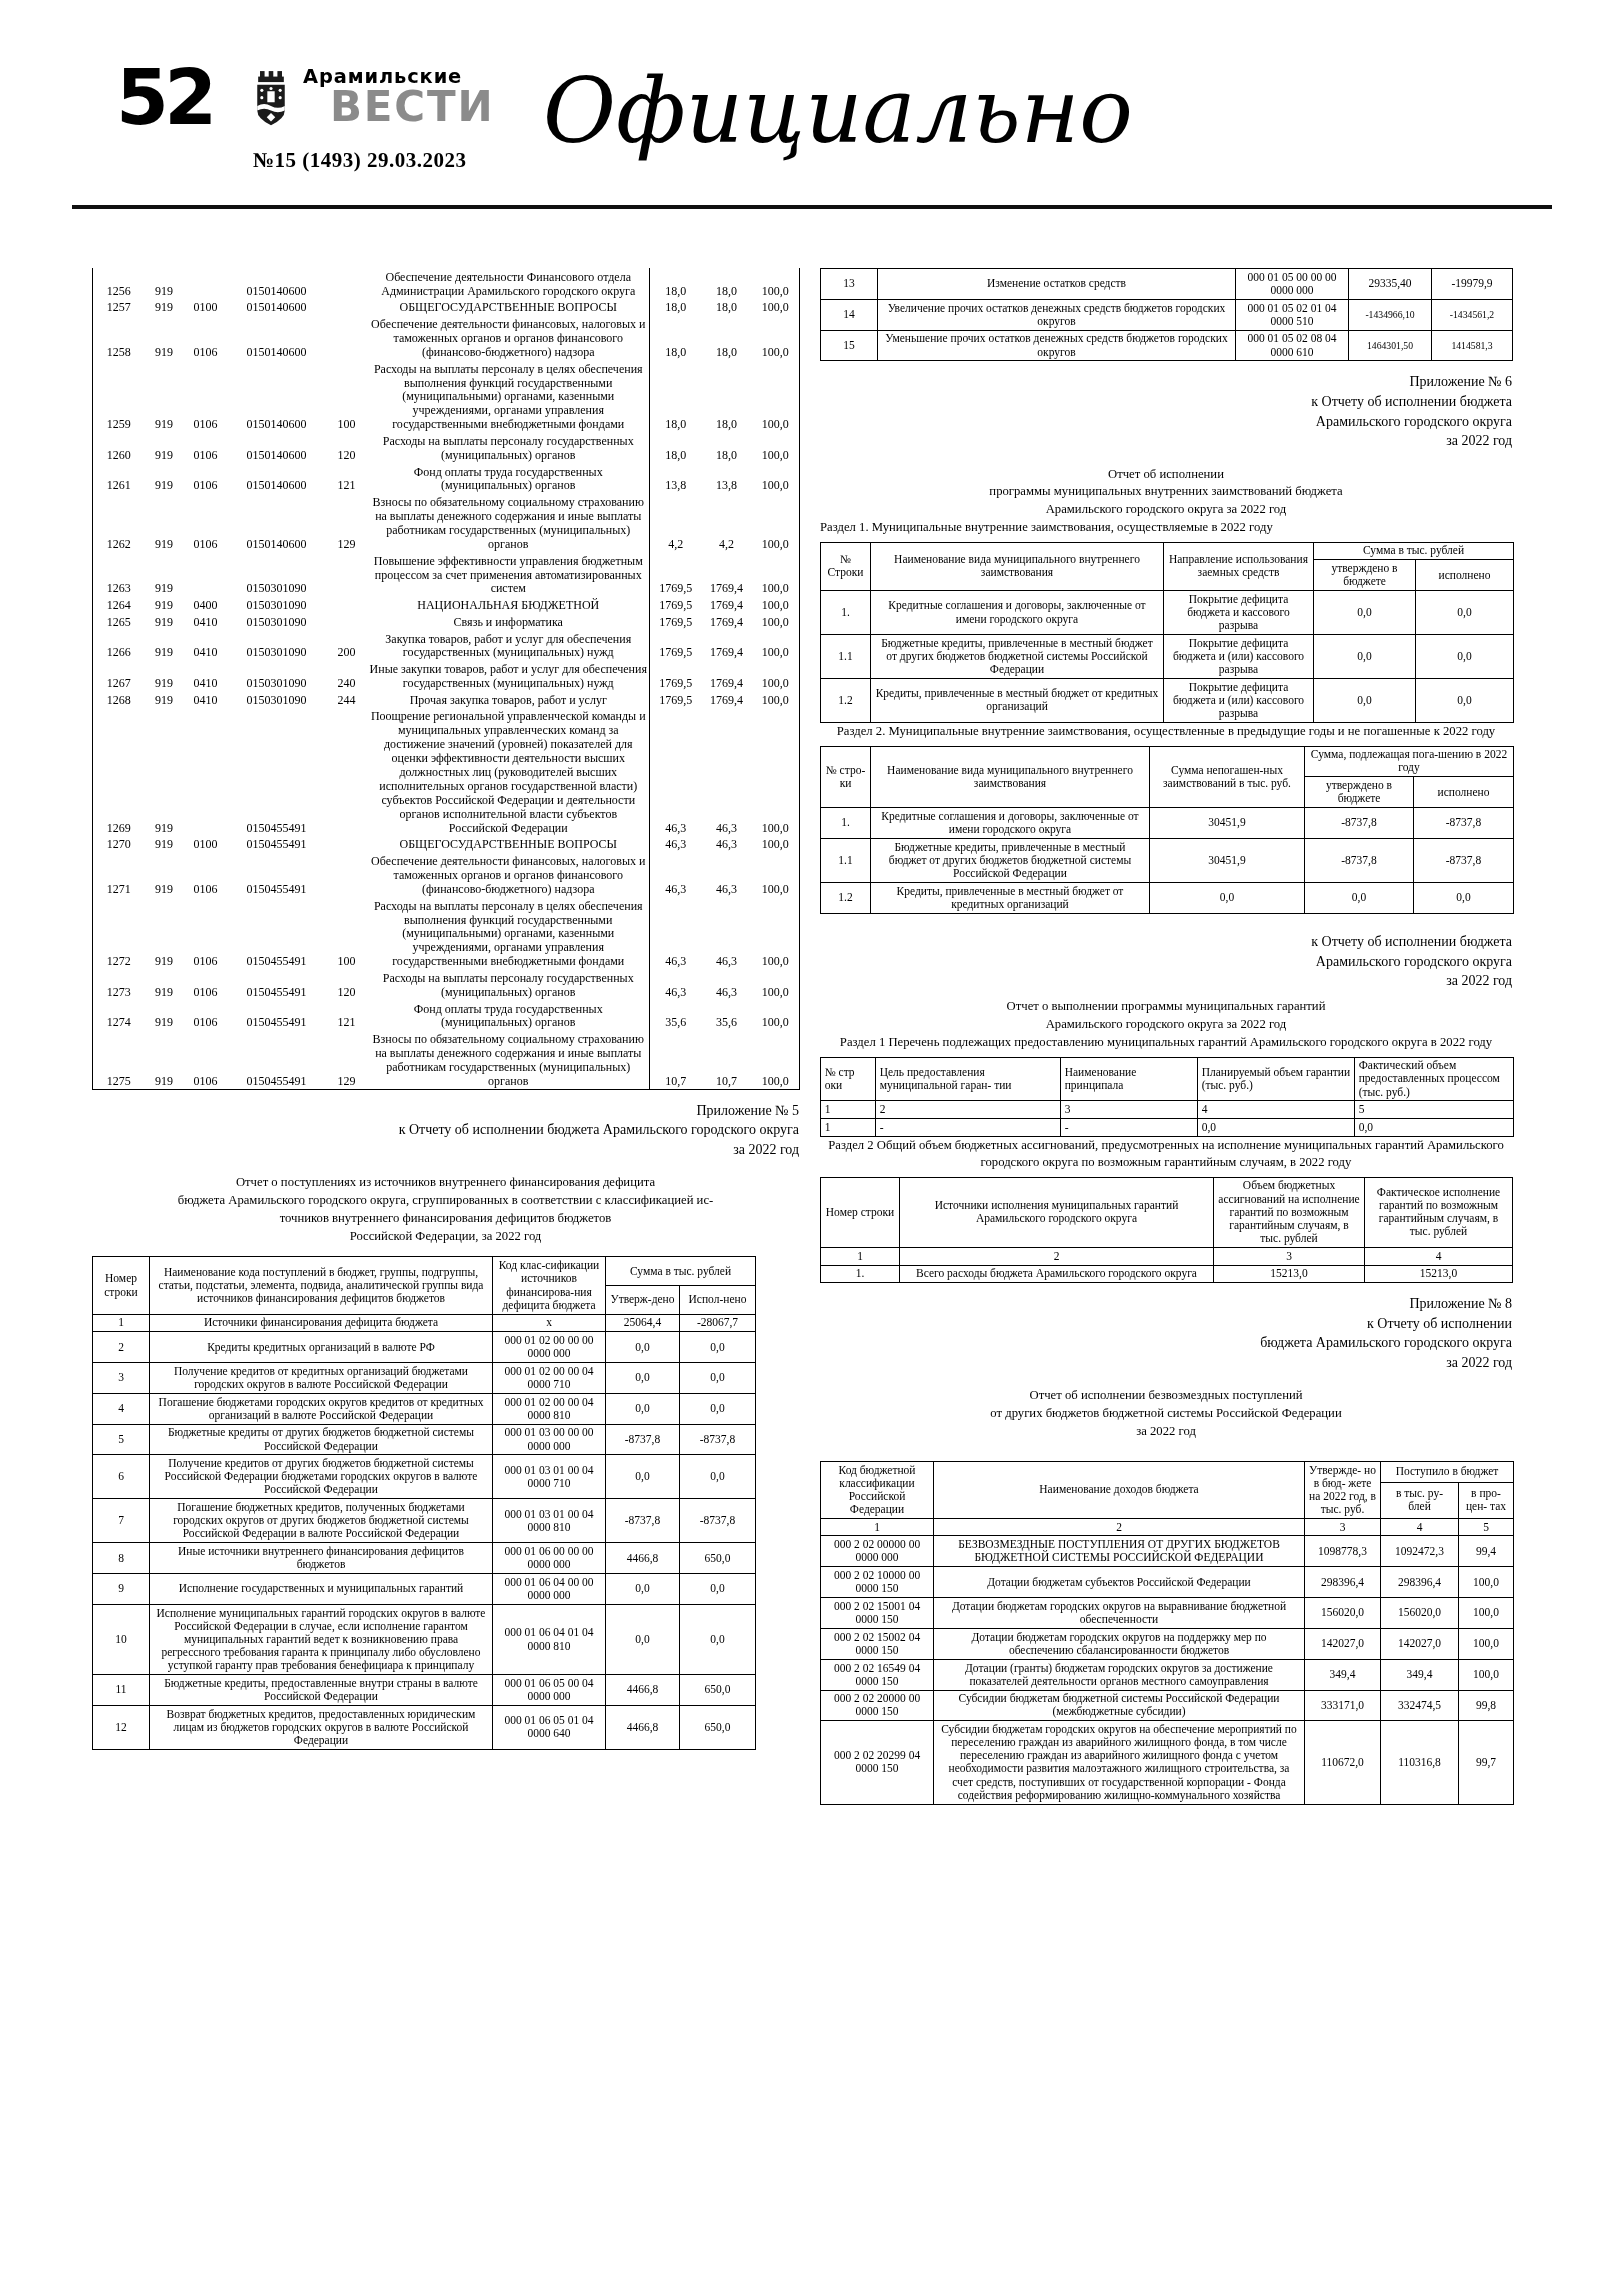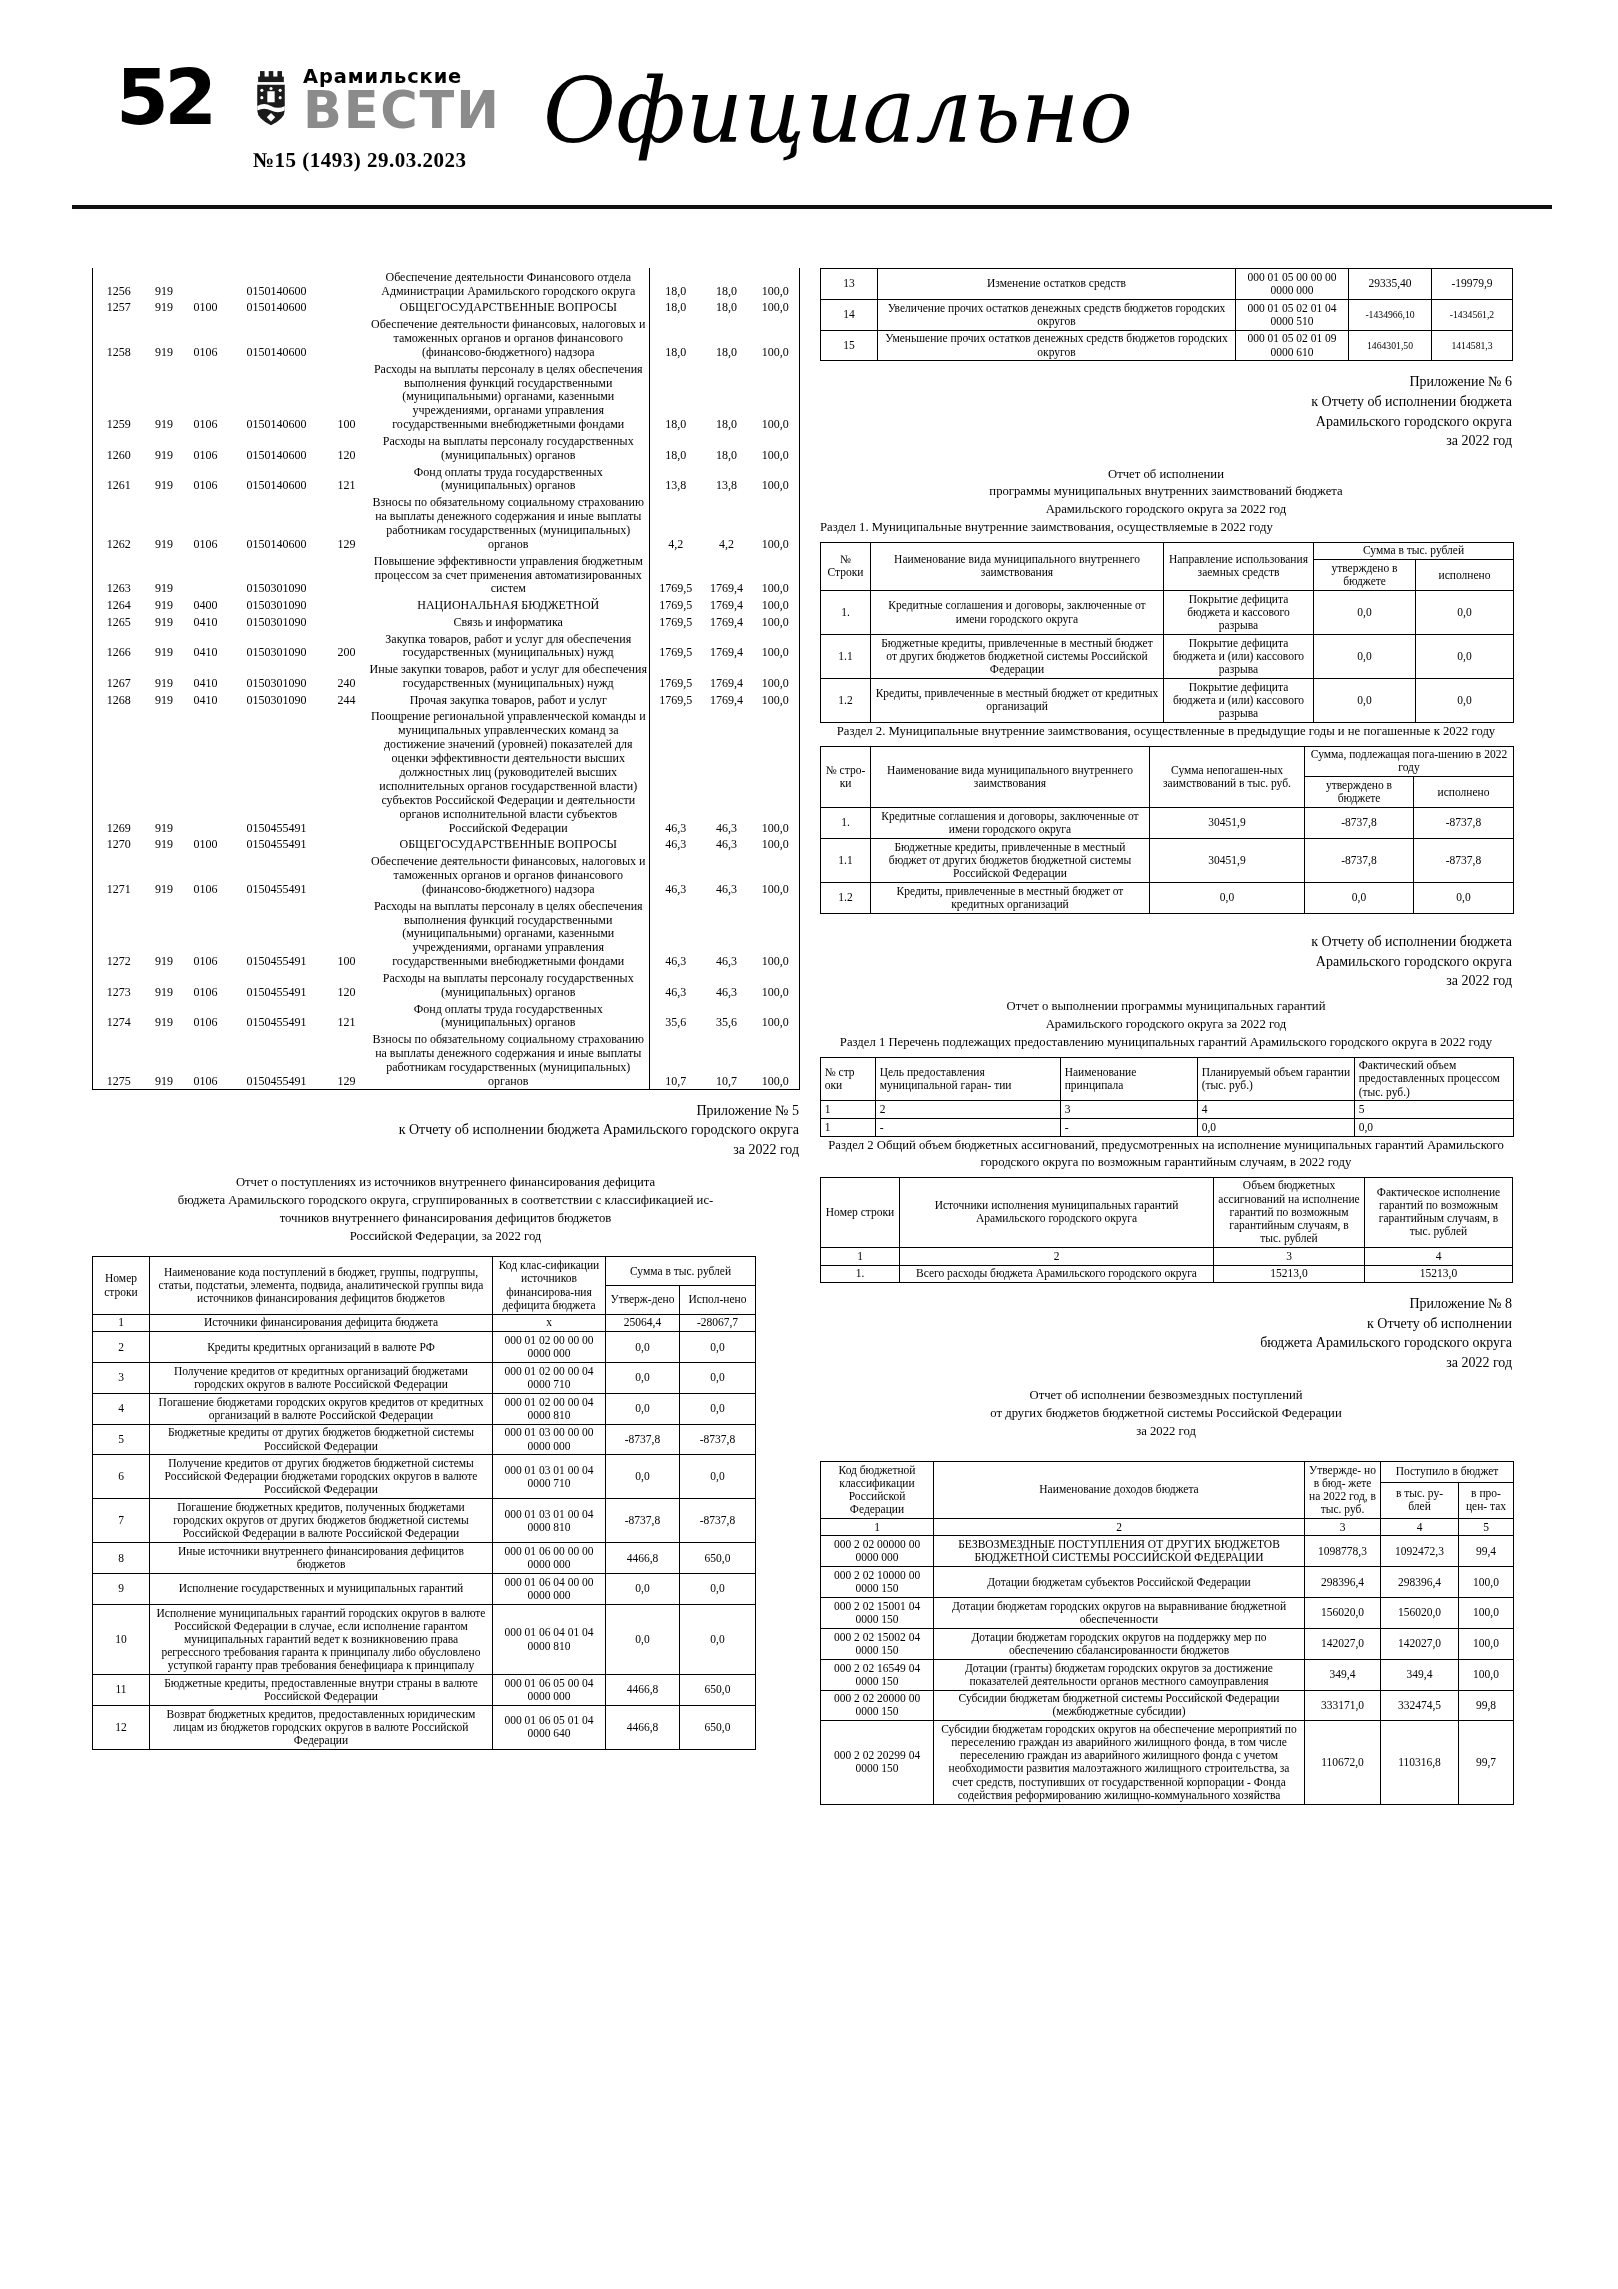--- a/index.html
+++ b/index.html
@@ -7,21 +7,21 @@
     width:1619px;height:2290px;position:relative;background:#ffffff;color:#000;
     font-family:"Liberation Serif", serif;overflow:hidden;
   }
   
   .masthead{position:absolute;left:72px;top:54px;width:1480px;height:151px;}
   .pageno{position:absolute;left:44px;top:5.5px;font-family:"DejaVu Sans",sans-serif;
     font-weight:bold;font-size:76px;line-height:1;letter-spacing:-4.6px;}
   .crest{position:absolute;left:177px;top:14.8px;}
   .logotext{position:absolute;left:231px;top:11px;font-family:"DejaVu Sans",sans-serif;}
   .logotext .small{font-weight:bold;font-size:19.4px;letter-spacing:0.9px;}
-  .logotext .big{font-weight:bold;font-size:51px;line-height:.92;color:#8b8b8b;letter-spacing:1.8px;}
+  .logotext .big{font-weight:bold;font-size:42px;line-height:.92;color:#8b8b8b;letter-spacing:1.8px;margin-left:27px;}
   .issue{position:absolute;left:181px;top:94px;font-size:21px;letter-spacing:0.5px;font-weight:bold;}
   .official{position:absolute;left:369px;top:-5.5px;width:794px;text-align:center;
     font-family:"DejaVu Serif",serif;font-style:italic;font-size:89px;line-height:1.4;}
   .mastrule{position:absolute;left:72px;top:205px;width:1480px;height:3.7px;background:#101010;}
   
   .col{position:absolute;top:268px;}
   .colL{left:92px;width:707px;}
   .colR{left:820px;width:692px;}
   
   table{border-collapse:collapse;table-layout:fixed;}
@@ -462,21 +462,21 @@
         <tr>
           <td>14</td>
           <td>Увеличение прочих остатков денежных средств бюджетов городских округов</td>
           <td>000 01 05 02 01 04 0000 510</td>
           <td>-1434966,10</td>
           <td>-1434561,2</td>
         </tr>
         <tr>
           <td>15</td>
           <td>Уменьшение прочих остатков денежных средств бюджетов городских округов</td>
-          <td>000 01 05 02 01 09 0000 610</td>
+          <td>000 01 05 02 08 04 0000 610</td>
           <td>1464301,50</td>
           <td>1414581,3</td>
         </tr>
       </tbody>
   </table>
 
   <div class="appendix">
     <div>Приложение № 6</div>
     <div>к Отчету об исполнении бюджета</div>
     <div>Арамильского городского округа</div>

